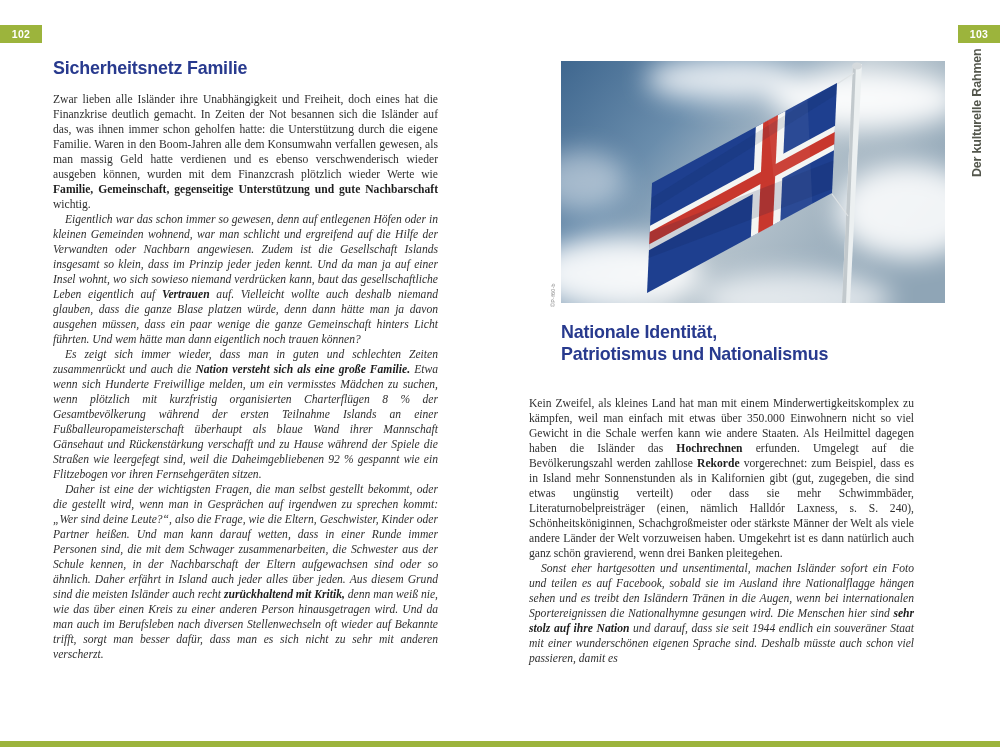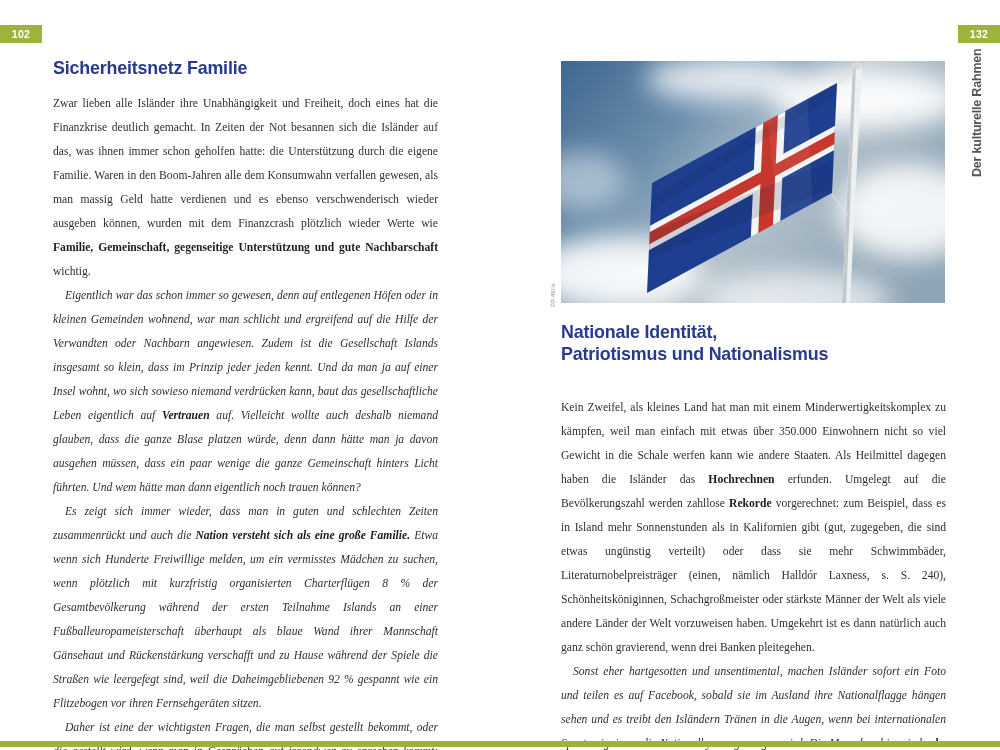--- a/index.html
+++ b/index.html
@@ -16,26 +16,26 @@
 
   
   .head{color:#283a8e;font-family:"Liberation Sans", sans-serif;font-weight:bold;
         letter-spacing:-0.2px;transform:scaleX(.94);transform-origin:left top;
         margin:0;white-space:nowrap;}
   .head-left{position:absolute;left:53px;top:57px;font-size:19px;line-height:21px;}
   .head-right{position:absolute;left:561px;top:321px;font-size:19px;line-height:22px;white-space:normal;}
 
   
   .bodycol{position:absolute;width:385px;}
-  .bodycol p{margin:0;font-size:11.6px;line-height:24px;text-align:justify;
+  .bodycol p{margin:0;font-size:11.6px;line-height:15px;text-align:justify;
              color:#2f2f2f;hyphens:auto;-webkit-hyphens:auto;}
   .bodycol p.indent{text-indent:12px;font-style:italic;}
   .bodycol b{color:#1d1d1d;}
   .col-left-body{left:53px;top:92px;}
-  .col-right-body{left:561px;top:396px;}
+  .col-right-body{left:529px;top:396px;}
 
   
   .photo{position:absolute;left:561px;top:61px;width:384px;height:242px;overflow:hidden;}
   .photo svg{display:block;}
 
   
   .vert{position:absolute;white-space:nowrap;transform:rotate(-90deg);
         transform-origin:0 0;font-family:"Liberation Sans", sans-serif;}
   .credit{left:550px;top:307px;font-size:5.5px;color:#8b8b8b;letter-spacing:.2px;}
   .chapter-tab{left:970px;top:177px;font-weight:bold;font-size:12.5px;
@@ -43,21 +43,21 @@
 
   
   .bottom-rule{position:absolute;left:0;right:0;bottom:3px;height:6px;background:#9cb43c;}
 </style>
 </head>
 <body>
 
 <div class="spread">
 
   <div class="pagenum pagenum-left">102</div>
-  <div class="pagenum pagenum-right">132</div>
+  <div class="pagenum pagenum-right">103</div>
 
   <h1 class="head head-left">Sicherheitsnetz Familie</h1>
 
   <div class="bodycol col-left-body">
       <p>Zwar lieben alle Isländer ihre Unabhängigkeit und Freiheit, doch eines hat die Finanzkrise deutlich gemacht. In Zeiten der Not besannen sich die Isländer auf das, was ihnen immer schon geholfen hatte: die Unterstützung durch die eigene Familie. Waren in den Boom-Jahren alle dem Konsumwahn verfallen gewesen, als man massig Geld hatte verdienen und es ebenso verschwenderisch wieder ausgeben können, wurden mit dem Finanzcrash plötzlich wieder Werte wie <b>Familie, Gemeinschaft, gegenseitige Unterstützung und gute Nachbarschaft</b> wichtig.</p>
       <p class="indent">Eigentlich war das schon immer so gewesen, denn auf entlegenen Höfen oder in kleinen Gemeinden wohnend, war man schlicht und ergreifend auf die Hilfe der Verwandten oder Nachbarn angewiesen. Zudem ist die Gesellschaft Islands insgesamt so klein, dass im Prinzip jeder jeden kennt. Und da man ja auf einer Insel wohnt, wo sich sowieso niemand verdrücken kann, baut das gesellschaftliche Leben eigentlich auf <b>Vertrauen</b> auf. Vielleicht wollte auch deshalb niemand glauben, dass die ganze Blase platzen würde, denn dann hätte man ja davon ausgehen müssen, dass ein paar wenige die ganze Gemeinschaft hinters Licht führten. Und wem hätte man dann eigentlich noch trauen können?</p>
       <p class="indent">Es zeigt sich immer wieder, dass man in guten und schlechten Zeiten zusammenrückt und auch die <b>Nation versteht sich als eine große Familie.</b> Etwa wenn sich Hunderte Freiwillige melden, um ein vermisstes Mädchen zu suchen, wenn plötzlich mit kurzfristig organisierten Charterflügen 8 % der Gesamtbevölkerung während der ersten Teilnahme Islands an einer Fußballeuropameisterschaft überhaupt als blaue Wand ihrer Mannschaft Gänsehaut und Rückenstärkung verschafft und zu Hause während der Spiele die Straßen wie leergefegt sind, weil die Daheimgebliebenen 92 % gespannt wie ein Flitzebogen vor ihren Fernsehgeräten sitzen.</p>
       <p class="indent">Daher ist eine der wichtigsten Fragen, die man selbst gestellt bekommt, oder die gestellt wird, wenn man in Gesprächen auf irgendwen zu sprechen kommt: „Wer sind deine Leute?“, also die Frage, wie die Eltern, Geschwister, Kinder oder Partner heißen. Und man kann darauf wetten, dass in einer Runde immer Personen sind, die mit dem Schwager zusammenarbeiten, die Schwester aus der Schule kennen, in der Nachbarschaft der Eltern aufgewachsen sind oder so ähnlich. Daher erfährt in Island auch jeder alles über jeden. Aus diesem Grund sind die meisten Isländer auch recht <b>zurückhaltend mit Kritik,</b> denn man weiß nie, wie das über einen Kreis zu einer anderen Person hinausgetragen wird. Und da man auch im Berufsleben nach diversen Stellenwechseln oft wieder auf Bekannte trifft, sorgt man besser dafür, dass man es sich nicht zu sehr mit anderen verscherzt.</p>
     </div>
 

